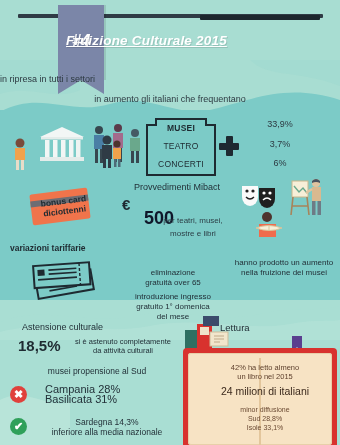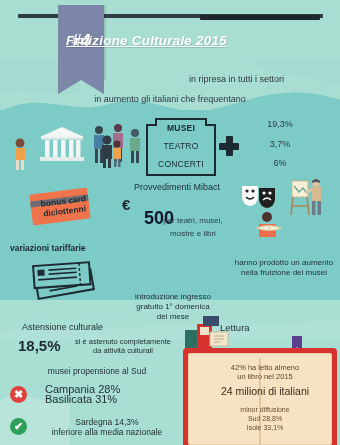--- a/index.html
+++ b/index.html
@@ -57,21 +57,21 @@
     text-shadow:1px 1px 0 rgba(0,0,0,.18);
   }
   .title{
     position:absolute;left:66px;top:33px;width:260px;
     font-size:13.5px;font-weight:bold;color:#fff;
     font-style:italic;letter-spacing:.2px;
     text-shadow:1px 1px 0 rgba(0,0,0,.12);
     text-decoration:underline;
   }
   
-  .intro1{position:absolute;left:0;top:74px;width:284px;text-align:right;font-size:9px;color:#2d3a42;}
+  .intro1{position:absolute;left:0;top:74px;width:340px;text-align:left;font-size:9px;color:#2d3a42;}
   .intro2{position:absolute;left:0;top:94px;width:340px;text-align:center;font-size:9px;color:#2d3a42;}
   
   .ticketbox{
     position:absolute;left:146px;top:118px;width:66px;height:54px;
     border:2px solid #1e2a31;
     background:transparent;
   }
   .tnotch{position:absolute;width:9px;height:6px;background:#7ccbc7;}
   .tn1{left:-2px;top:-2px;border-right:2px solid #1e2a31;border-bottom:2px solid #1e2a31;}
   .tn2{right:-2px;top:-2px;border-left:2px solid #1e2a31;border-bottom:2px solid #1e2a31;}
@@ -234,21 +234,21 @@
   </svg>
 
   <div class="ticketbox">
     <div class="tnotch tn1"></div>
     <div class="tnotch tn2"></div>
     <div class="ticket-line tl1">MUSEI</div>
     <div class="ticket-line tl3">CONCERTI</div>
     <div class="ticket-line tl2">TEATRO</div>
   </div>
   <div class="plus"></div>
-  <div class="pct p1">19,3%</div>
+  <div class="pct p1">33,9%</div>
   <div class="pct p2">3,7%</div>
   <div class="pct p3">6%</div>
 
   <div class="prov-title">Provvedimenti Mibact</div>
   <div class="euro">€</div>
   <div class="euro-val">500</div>
   <div class="prov-sub" style="white-space:pre-line">per teatri, musei,
 mostre e libri</div>
 
   <div class="card">
@@ -292,20 +292,22 @@
       <rect x="8" y="16" width="56" height="20" fill="none" stroke="#1e2a31" stroke-width="2"></rect>
       <path d="M20,20 h36 M20,25 h36 M20,30 h28" stroke="#1e2a31" stroke-width="1.6"></path>
     </g>
     <g transform="rotate(-4 37 20)">
       <rect x="6" y="6" width="56" height="22" fill="#7ccbc7" stroke="#1e2a31" stroke-width="2"></rect>
       <rect x="10" y="10" width="7" height="6" fill="#1e2a31"></rect>
       <path d="M21,11 h28 M21,15 h28 M10,20 h39" stroke="#1e2a31" stroke-width="1.6"></path>
       <path d="M52,6 v22" stroke="#1e2a31" stroke-width="1.4" stroke-dasharray="3 2"></path>
     </g>
   </svg>
+  <div class="v-blk1" style="white-space:pre-line">eliminazione
+gratuità over 65</div>
   <div class="v-blk2" style="white-space:pre-line">introduzione ingresso
 gratuito 1° domenica
 del mese</div>
   <div class="v-blk3" style="white-space:pre-line">hanno prodotto un aumento
 nella fruizione dei musei</div>
 
   <div class="ast-title">Astensione culturale</div>
   <div class="ast-pct">18,5%</div>
   <div class="ast-desc" style="white-space:pre-line">si è astenuto completamente
 da attività culturali</div>

